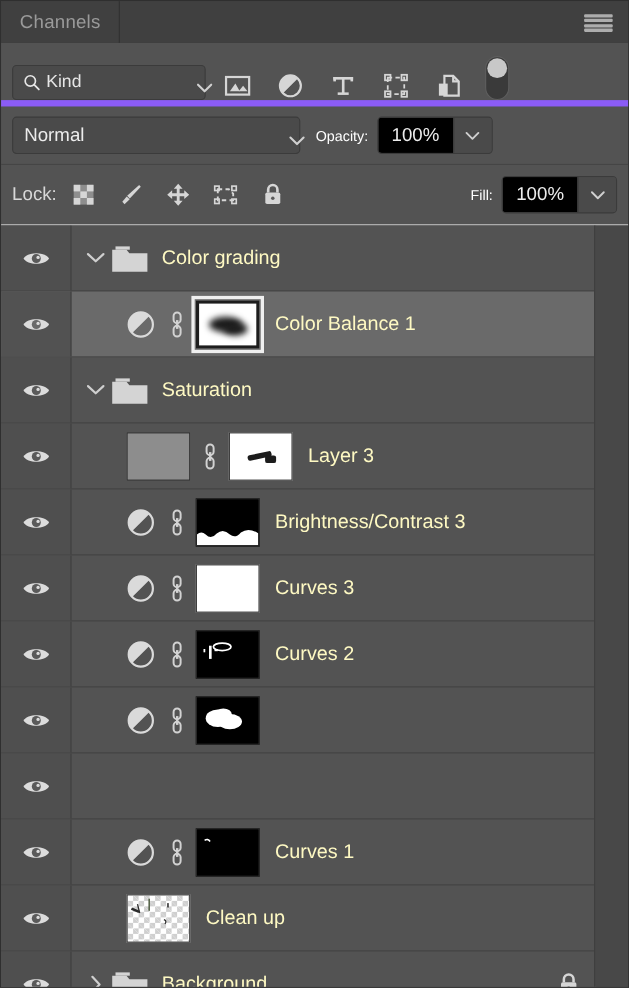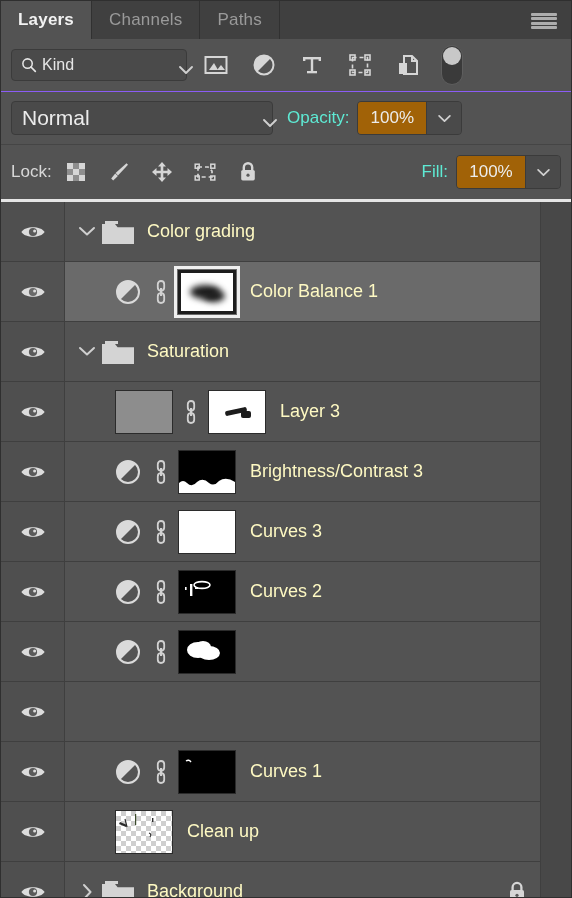--- a/index.html
+++ b/index.html
@@ -71,23 +71,23 @@
     height: 3px;
     background: #adadad;
     border-radius: 1px;
   }
 
   
   .filterrow {
     height: 52px;
     background: #535353;
     display: flex;
-    align-items: center;
+    align-items: flex-end;
     padding: 0 10px;
-    border-bottom: 1px solid #8b5cf6;
+    border-bottom: 6px solid #8b5cf6;
     flex: 0 0 auto;
   }
   .kind-select {
     width: 176px;
     height: 32px;
     background: #4a4a4a;
     border: 1px solid #3b3b3b;
     border-radius: 4px;
     display: flex;
     align-items: center;
@@ -145,66 +145,66 @@
   .blend-select {
     width: 262px;
     height: 34px;
     background: #4a4a4a;
     border: 1px solid #3b3b3b;
     border-radius: 4px;
     display: flex;
     align-items: center;
     padding: 0 10px;
     box-sizing: border-box;
-    font-size: 21px;
+    font-size: 17px;
     color: #ececec;
   }
   .blend-select .caret { margin-left: auto; }
   .fieldlabel {
-    font-size: 17px;
-    color: #5eead4;
+    font-size: 13px;
+    color: #ffffff;
     margin-left: 14px;
     margin-right: 8px;
     white-space: nowrap;
   }
   .numbox {
     height: 32px;
     display: flex;
     align-items: stretch;
     border: 1px solid #3b3b3b;
     border-radius: 4px;
     overflow: hidden;
     background: #4a4a4a;
   }
   .numval {
     width: 68px;
     display: flex;
     align-items: center;
     justify-content: center;
     font-size: 17px;
     color: #ececec;
-    background: #a16207;
+    background: #000000;
   }
   .numcaret {
     width: 34px;
     display: flex;
     align-items: center;
     justify-content: center;
     border-left: 1px solid #3b3b3b;
     background: #4a4a4a;
   }
 
   
   .lockrow {
     height: 54px;
     background: #535353;
     display: flex;
     align-items: center;
     padding: 0 10px;
-    border-bottom: 3px solid #e5e5e5;
+    border-bottom: 1px solid #e5e5e5;
     flex: 0 0 auto;
   }
   .lock-text {
     font-size: 17px;
     color: #d8d8d8;
     margin-right: 12px;
   }
   .lock-icons {
     display: flex;
     align-items: center;
@@ -336,28 +336,22 @@
     border-radius: 50%;
     background: #1c1c1c;
   }
 </style>
 </head>
 <body>
 
 <div id="panel">
 
   <div class="tabbar">
-    <div class="tab active">
-      <span>Layers</span>
-    </div>
     <div class="tab">
       <span>Channels</span>
-    </div>
-    <div class="tab">
-      <span>Paths</span>
     </div>
     <div class="tab-filler"></div>
     <div class="hamburger">
       <i></i>
         <i></i>
         <i></i>
         <i></i>
     </div>
   </div>
 

